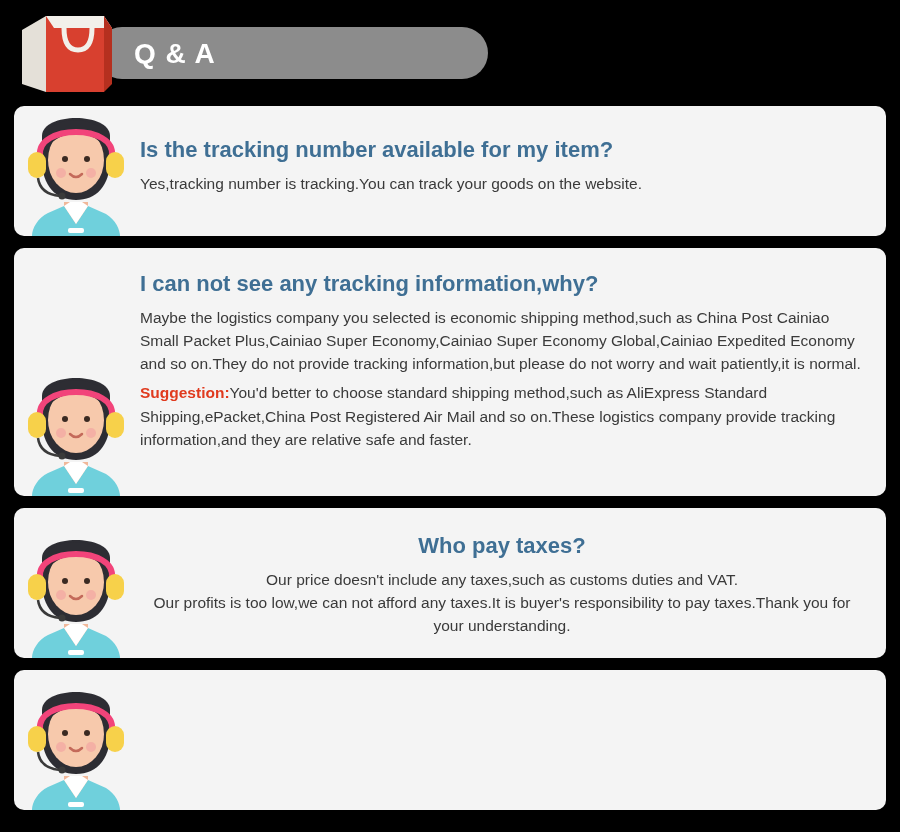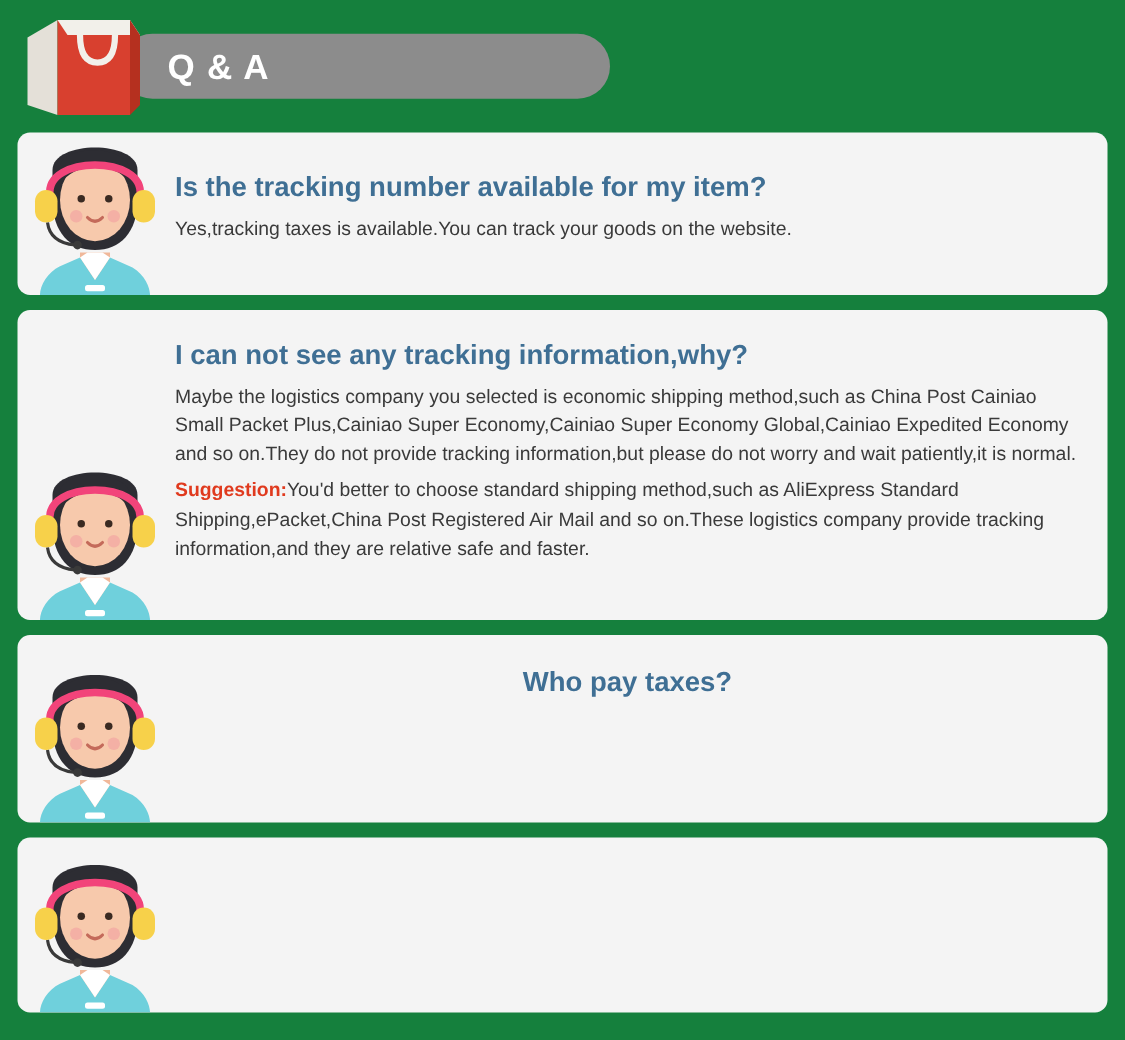--- a/index.html
+++ b/index.html
@@ -8,21 +8,21 @@
     padding: 0;
     width: 900px;
     height: 832px;
     background: #ffffff;
     font-family: "Liberation Sans", sans-serif;
   }
   #page {
     position: relative;
     width: 900px;
     height: 832px;
-    background: #15803d;
+    background: #000000;
     overflow: hidden;
   }
 
   
   .header {
     position: relative;
     height: 106px;
   }
   .header-bar {
     position: absolute;
@@ -128,21 +128,21 @@
         <rect x="8" y="50" width="18" height="26" rx="9" fill="#f7d14a"></rect>
         <rect x="86" y="50" width="18" height="26" rx="9" fill="#f7d14a"></rect>
         <path d="M18 76 q2 16 22 18" fill="none" stroke="#3a3a3a" stroke-width="2.5"></path>
         <circle cx="42" cy="94" r="3.5" fill="#3a3a3a"></circle>
         <path d="M44 104 L56 122 L68 104 L86 112 C96 118 100 128 100 134 L12 134 C12 126 18 116 28 111 Z" fill="#6fd0dc"></path>
         <path d="M44 104 L56 122 L68 104 L62 100 L50 100 Z" fill="#ffffff"></path>
         <rect x="48" y="126" width="16" height="5" rx="2" fill="#ffffff"></rect>
       </svg>
     </span>
     <p class="q-title">Is the tracking number available for my item?</p>
-    <p class="a-text">Yes,tracking taxes is available.You can track your goods on the website.</p>
+    <p class="a-text">Yes,tracking number is tracking.You can track your goods on the website.</p>
   </div>
 
   <div class="panel p2">
     <span class="avatar">
       <svg width="112" height="134" viewBox="0 0 112 134" xmlns="http://www.w3.org/2000/svg">
         <path d="M56 120 C26 120 14 128 12 134 L100 134 C98 128 86 120 56 120 Z" fill="#5ec8d8"></path>
         <rect x="44" y="100" width="24" height="24" fill="#f0b89a"></rect>
         <path d="M22 34 C22 10 90 10 90 34 L90 58 C90 84 76 98 56 98 C36 98 22 84 22 58 Z" fill="#2d2d33"></path>
         <ellipse cx="56" cy="58" rx="28" ry="33" fill="#f7c9ac"></ellipse>
         <path d="M28 30 C34 14 78 14 84 32 L84 46 C78 34 66 32 56 32 C44 32 34 36 28 46 Z" fill="#2d2d33"></path>
@@ -185,20 +185,22 @@
         <rect x="8" y="50" width="18" height="26" rx="9" fill="#f7d14a"></rect>
         <rect x="86" y="50" width="18" height="26" rx="9" fill="#f7d14a"></rect>
         <path d="M18 76 q2 16 22 18" fill="none" stroke="#3a3a3a" stroke-width="2.5"></path>
         <circle cx="42" cy="94" r="3.5" fill="#3a3a3a"></circle>
         <path d="M44 104 L56 122 L68 104 L86 112 C96 118 100 128 100 134 L12 134 C12 126 18 116 28 111 Z" fill="#6fd0dc"></path>
         <path d="M44 104 L56 122 L68 104 L62 100 L50 100 Z" fill="#ffffff"></path>
         <rect x="48" y="126" width="16" height="5" rx="2" fill="#ffffff"></rect>
       </svg>
     </span>
     <p class="q-title">Who pay taxes?</p>
+    <p class="a-text" style="white-space:pre-line;">Our price doesn't include any taxes,such as customs duties and VAT.
+Our profits is too low,we can not afford any taxes.It is buyer's responsibility to pay taxes.Thank you for your understanding.</p>
   </div>
 
   <div class="panel p4">
     <span class="avatar">
       <svg width="112" height="134" viewBox="0 0 112 134" xmlns="http://www.w3.org/2000/svg">
         <path d="M56 120 C26 120 14 128 12 134 L100 134 C98 128 86 120 56 120 Z" fill="#5ec8d8"></path>
         <rect x="44" y="100" width="24" height="24" fill="#f0b89a"></rect>
         <path d="M22 34 C22 10 90 10 90 34 L90 58 C90 84 76 98 56 98 C36 98 22 84 22 58 Z" fill="#2d2d33"></path>
         <ellipse cx="56" cy="58" rx="28" ry="33" fill="#f7c9ac"></ellipse>
         <path d="M28 30 C34 14 78 14 84 32 L84 46 C78 34 66 32 56 32 C44 32 34 36 28 46 Z" fill="#2d2d33"></path>

